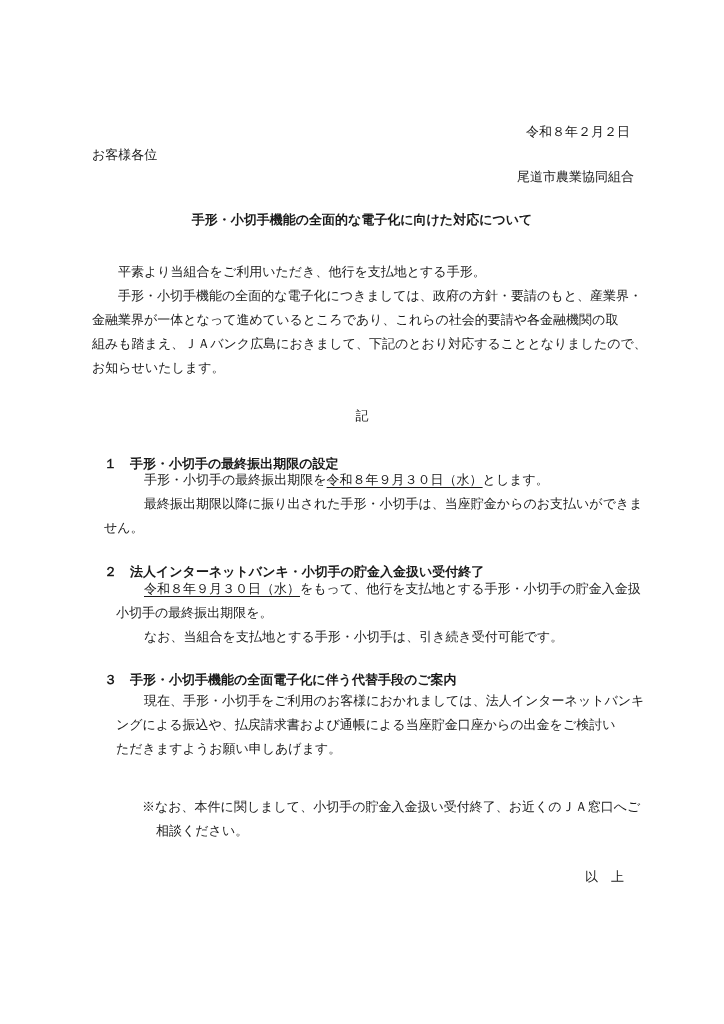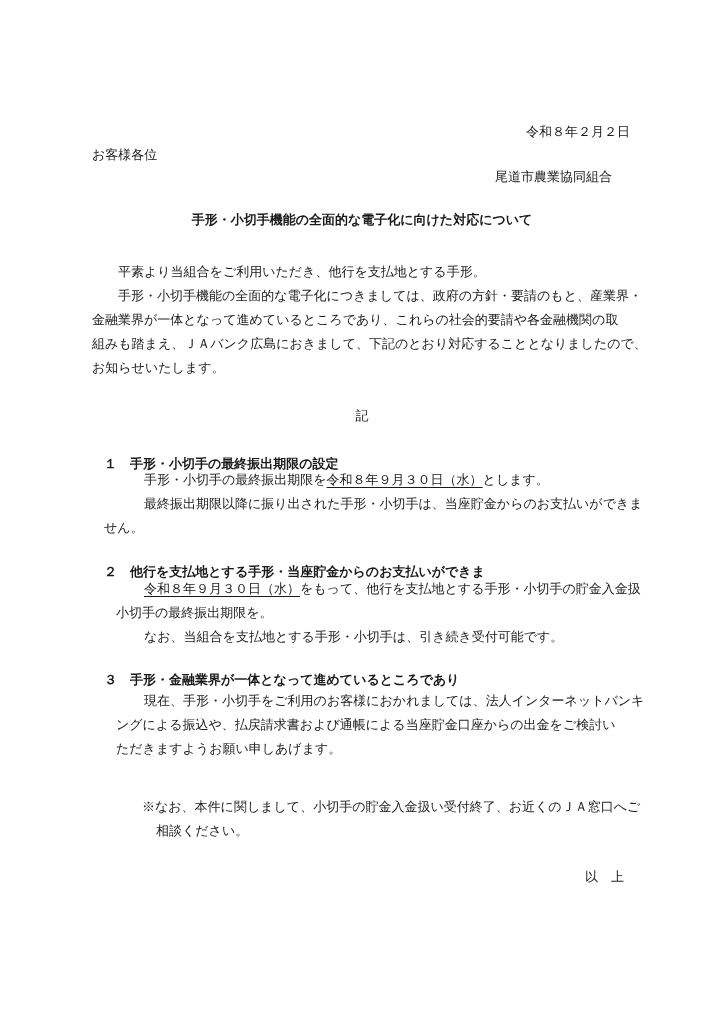--- a/index.html
+++ b/index.html
@@ -13,21 +13,21 @@
   .bold { font-weight: bold; font-family: "DejaVu Sans", "Liberation Sans", sans-serif; }
   .title { font-size: 13px; }
   .line { position: absolute; white-space: nowrap; line-height: 18px; }
   u.ul { text-decoration: underline; text-underline-offset: 3px; }
 </style>
 </head>
 <body>
 
 <div class="abs right" style="right:94px; top:123px;">令和８年２月２日</div>
 <div class="abs" style="left:92px; top:146px;">お客様各位</div>
-<div class="abs right" style="right:112px; top:168px;margin-left:36px;">尾道市農業協同組合</div>
+<div class="abs right" style="right:90px; top:168px;margin-left:36px;">尾道市農業協同組合</div>
 
 <div class="abs bold title" style="left:0; width:724px; text-align:center; top:211px;">手形・小切手機能の全面的な電子化に向けた対応について</div>
 
 <div>
   <div class="line" style="left:118px; top:263px;">平素より当組合をご利用いただき、他行を支払地とする手形。</div>
   <div class="line" style="left:118px; top:287px;">手形・小切手機能の全面的な電子化につきましては、政府の方針・要請のもと、産業界・</div>
   <div class="line" style="left:92px; top:311px;">金融業界が一体となって進めているところであり、これらの社会的要請や各金融機関の取</div>
   <div class="line" style="left:92px; top:335px;">組みも踏まえ、ＪＡバンク広島におきまして、下記のとおり対応することとなりましたので、</div>
   <div class="line" style="left:92px; top:359px;">お知らせいたします。</div>
 </div>
@@ -39,31 +39,31 @@
   <div class="line bold" style="left:130px; top:455px;text-align:right;">手形・小切手の最終振出期限の設定</div>
   <div class="line" style="left:144px; top:471px;">
     <span>手形・小切手の最終振出期限を</span><u class="ul">令和８年９月３０日（水）</u><span>とします。</span>
   </div>
   <div class="line" style="left:144px; top:495px;">最終振出期限以降に振り出された手形・小切手は、当座貯金からのお支払いができま</div>
   <div class="line" style="left:104px; top:519px;">せん。</div>
 </div>
 
 <div>
   <div class="line bold" style="left:104px; top:563px;">２</div>
-  <div class="line bold" style="left:130px; top:563px;">他行を支払地とする手形・当座貯金からのお支払いができま</div>
+  <div class="line bold" style="left:130px; top:563px;">法人インターネットバンキ・小切手の貯金入金扱い受付終了</div>
   <div class="line" style="left:144px; top:580px;">
     <u class="ul">令和８年９月３０日（水）</u><span>をもって、他行を支払地とする手形・小切手の貯金入金扱</span>
   </div>
   <div class="line" style="left:116px; top:604px;">小切手の最終振出期限を。</div>
   <div class="line" style="left:144px; top:628px;">なお、当組合を支払地とする手形・小切手は、引き続き受付可能です。</div>
 </div>
 
 <div>
   <div class="line bold" style="left:104px; top:671px;">３</div>
-  <div class="line bold" style="left:130px; top:671px;">手形・金融業界が一体となって進めているところであり</div>
+  <div class="line bold" style="left:130px; top:671px;">手形・小切手機能の全面電子化に伴う代替手段のご案内</div>
   <div class="line" style="left:144px; top:692px;">現在、手形・小切手をご利用のお客様におかれましては、法人インターネットバンキ</div>
   <div class="line" style="left:116px; top:716px;">ングによる振込や、払戻請求書および通帳による当座貯金口座からの出金をご検討い</div>
   <div class="line" style="left:116px; top:740px;">ただきますようお願い申しあげます。</div>
 </div>
 
 <div>
   <div class="line" style="left:142px; top:798px;">※なお、本件に関しまして、小切手の貯金入金扱い受付終了、お近くのＪＡ窓口へご</div>
   <div class="line" style="left:156px; top:822px;">相談ください。</div>
 </div>
 

